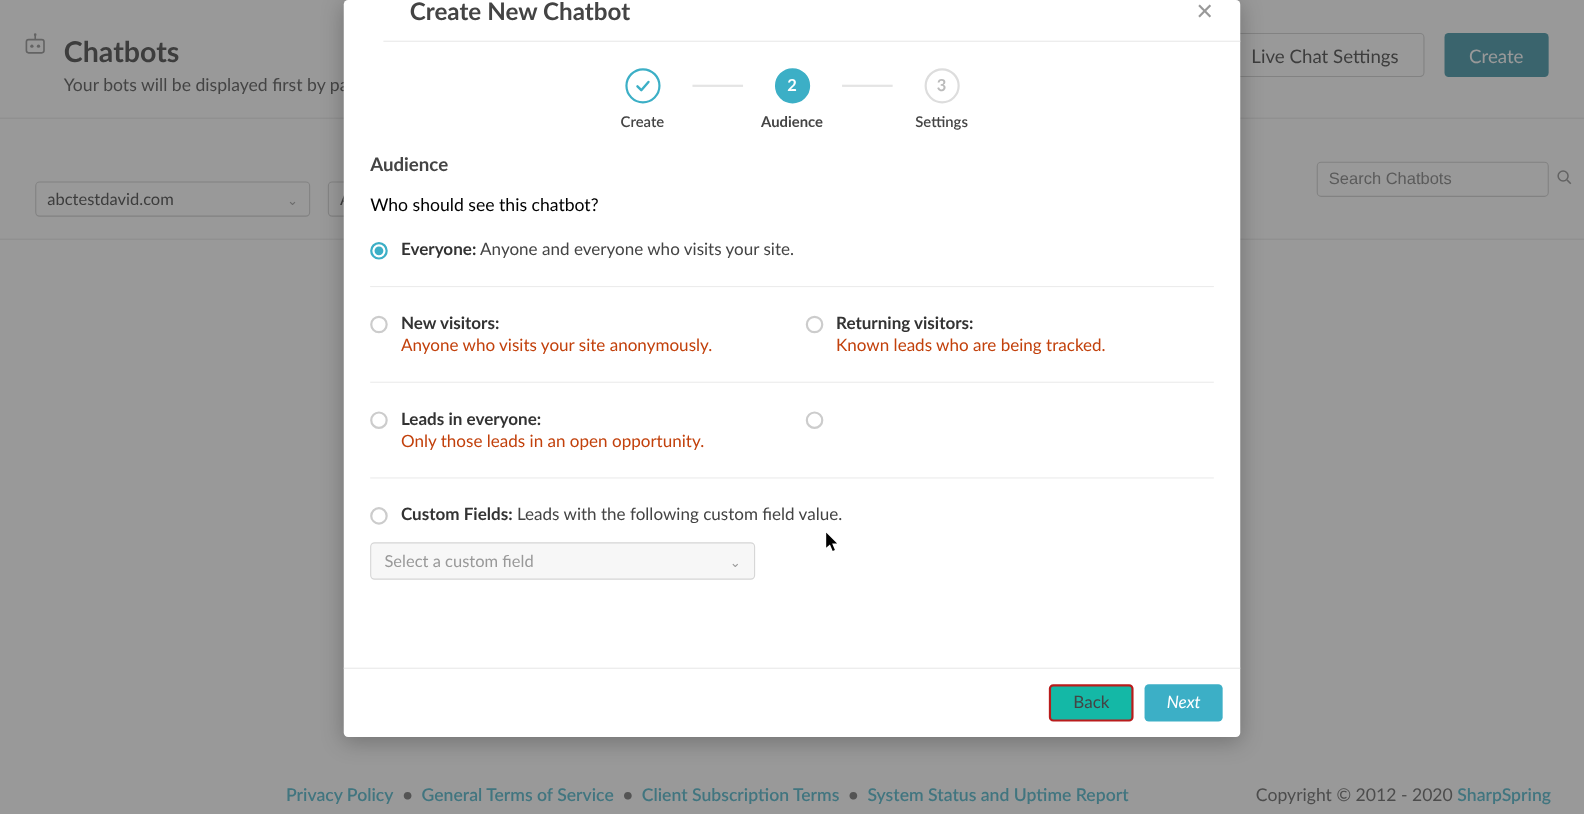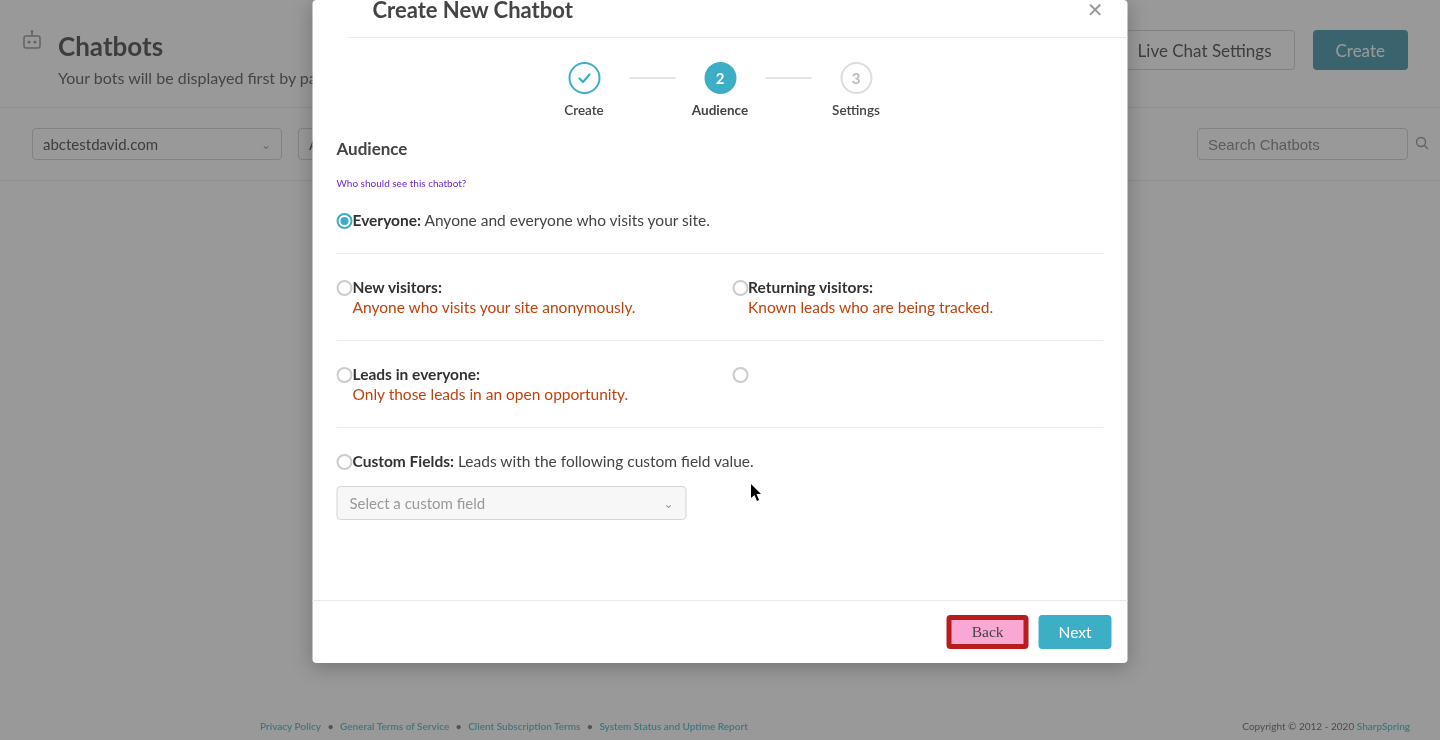--- a/index.html
+++ b/index.html
@@ -49,21 +49,21 @@
     background:#fff; display:flex; align-items:center; padding:0 10px; gap:8px;
   }
   .search-box input {
     border:none; outline:none; flex:1; font-size:15px; color:#666; background:transparent;
   }
   .search-box .mag { color:#888; font-size:14px; }
   
   .footer {
     position:absolute; bottom:8px; left:0; right:0;
     display:flex; justify-content:space-between; padding:0 30px 0 260px;
-    font-size:10px; color:#555;
+    font-size:16px; color:#555;
   }
   .footer a { color:#3cafc6; text-decoration:none; font-weight:600; }
   .footer .sep { color:#666; margin:0 4px; font-weight:700; }
   
   .overlay {
     position:absolute; inset:0; background:rgba(70,70,70,0.55);
   }
   
   .modal {
     position:absolute; top:0; left:50%; transform:translateX(-50%);
@@ -85,23 +85,23 @@
   .step-circle {
     width:32px; height:32px; border-radius:50%; display:flex; align-items:center; justify-content:center;
     font-weight:700; font-size:15px; border:2px solid #3cafc6; color:#fff; background:#3cafc6;
   }
   .step-circle.done { background:#fff; color:#3cafc6; }
   .step-circle.upcoming { background:#fff; color:#bbb; border-color:#ddd; }
   .step-label { font-size:13.5px; color:#444; margin-top:8px; font-weight:600; }
   .step-label.active { font-weight:700; }
   .step-line { width:46px; height:2px; background:#e4e4e4; margin-top:15px; }
   .section-title { font-size:17px; font-weight:700; color:#444; margin-bottom:18px; }
-  .question { font-size:10px; color:#6d28d9; margin-bottom:20px; }
+  .question { font-size:16px; color:#000000; margin-bottom:20px; }
   .radio-row {
-    display:flex; align-items:flex-start; padding:2px 0;
+    display:flex; align-items:flex-start; gap:12px; padding:2px 0;
   }
   .radio {
     width:16px; height:16px; border-radius:50%; border:2px solid #ccc; margin-top:2px;
     display:flex; align-items:center; justify-content:center; flex-shrink:0;
   }
   .radio.selected { border-color:#3cafc6; }
   .radio.selected::after { content:""; width:8px; height:8px; border-radius:50%; background:#3cafc6; }
   .radio-label b { font-weight:700; color:#333; }
   .radio-label { font-size:15.5px; color:#444; }
   .radio-desc { font-size:15.5px; color:#c2410c; margin-top:2px; }
@@ -112,21 +112,21 @@
     margin-top:14px; width:350px; height:34px;
     border:1px solid #d5d5d5; background:#f7f7f7; border-radius:4px;
     display:flex; align-items:center; justify-content:space-between;
     padding:0 12px; font-size:15px; color:#999;
   }
   .modal-footer {
     border-top:1px solid #e9e9e9; padding:14px 16px;
     display:flex; justify-content:flex-end; gap:10px;
   }
   .btn-m { height:34px; padding:0 20px; font-size:15.5px; border-radius:4px; cursor:pointer; }
-  .btn-m.outline { background:#f9a8d4; border:5px solid #b91c1c; color:#444;font-family:Liberation Serif, serif; }
+  .btn-m.outline { background:#14b8a6; border:2px solid #b91c1c; color:#444; }
   .cursor-arrow {
     position:absolute; width:12px; height:18px; pointer-events:none;
   }
   .check-svg { width:16px; height:16px; }
 </style>
 </head>
 <body>
 
 <div class="page-header">
   <span class="robot-icon">
@@ -142,21 +142,21 @@
     <div class="page-title">Chatbots</div>
     <div class="page-subtitle">Your bots will be displayed first by page, and</div>
   </div>
   <div class="top-buttons">
     <div class="btn btn-outline">Live Chat Settings</div>
     <div class="btn btn-primary">Create</div>
   </div>
 </div>
 <div class="divider-h"></div>
 <div class="filter-row">
-  <div style="display:flex; gap:16px;">
+  <div style="display:flex; gap:16px;margin-top:37px;">
     <div class="select-box">
       <span>abctestdavid.com</span>
       <span class="chev">⌄</span>
     </div>
     <div class="select-box" style="width:auto; min-width:40px;">
       <span>A</span>
     </div>
   </div>
   <div class="search-box">
     <input type="text" placeholder="Search Chatbots" style="">
@@ -278,19 +278,19 @@
     </div>
     <div class="custom-select">
       <span>Select a custom field</span>
       <span class="chev">⌄</span>
     </div>
 
     <div style="height:60px"></div>
   </div>
   <div class="modal-footer">
     <div class="btn-m outline" style="display:flex;align-items:center;justify-content:center;">Back</div>
-    <div class="btn-m btn-teal" style="display:flex;align-items:center;justify-content:center;">Next</div>
+    <div class="btn-m btn-teal" style="display:flex;align-items:center;justify-content:center;font-style:italic;">Next</div>
   </div>
 </div>
 
 <svg class="cursor-arrow" style="left:751px; top:484px;" viewBox="0 0 12 18">
   <path d="M0 0 L0 14 L3.5 11 L6 17 L8 16 L5.5 10 L10 10 Z" fill="#000"></path>
 </svg>
 
 </body></html>

